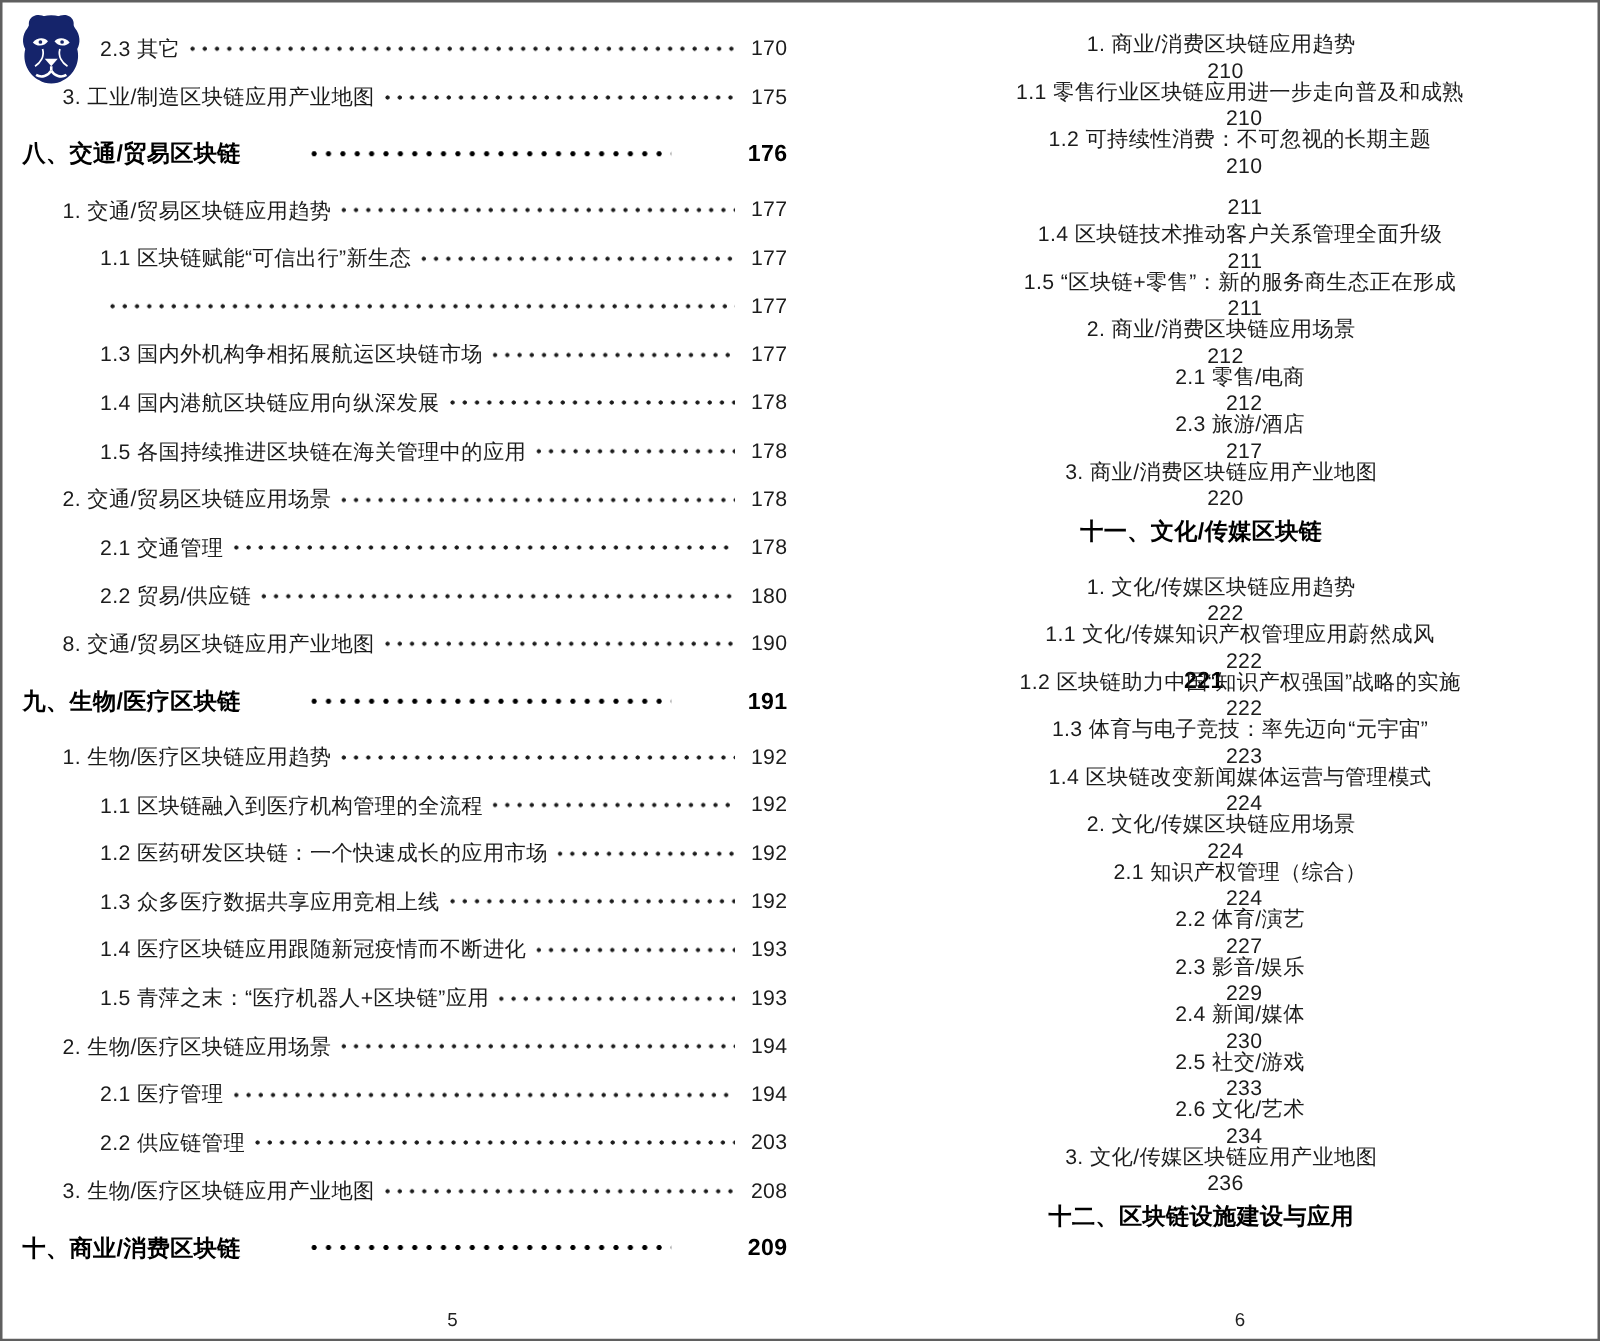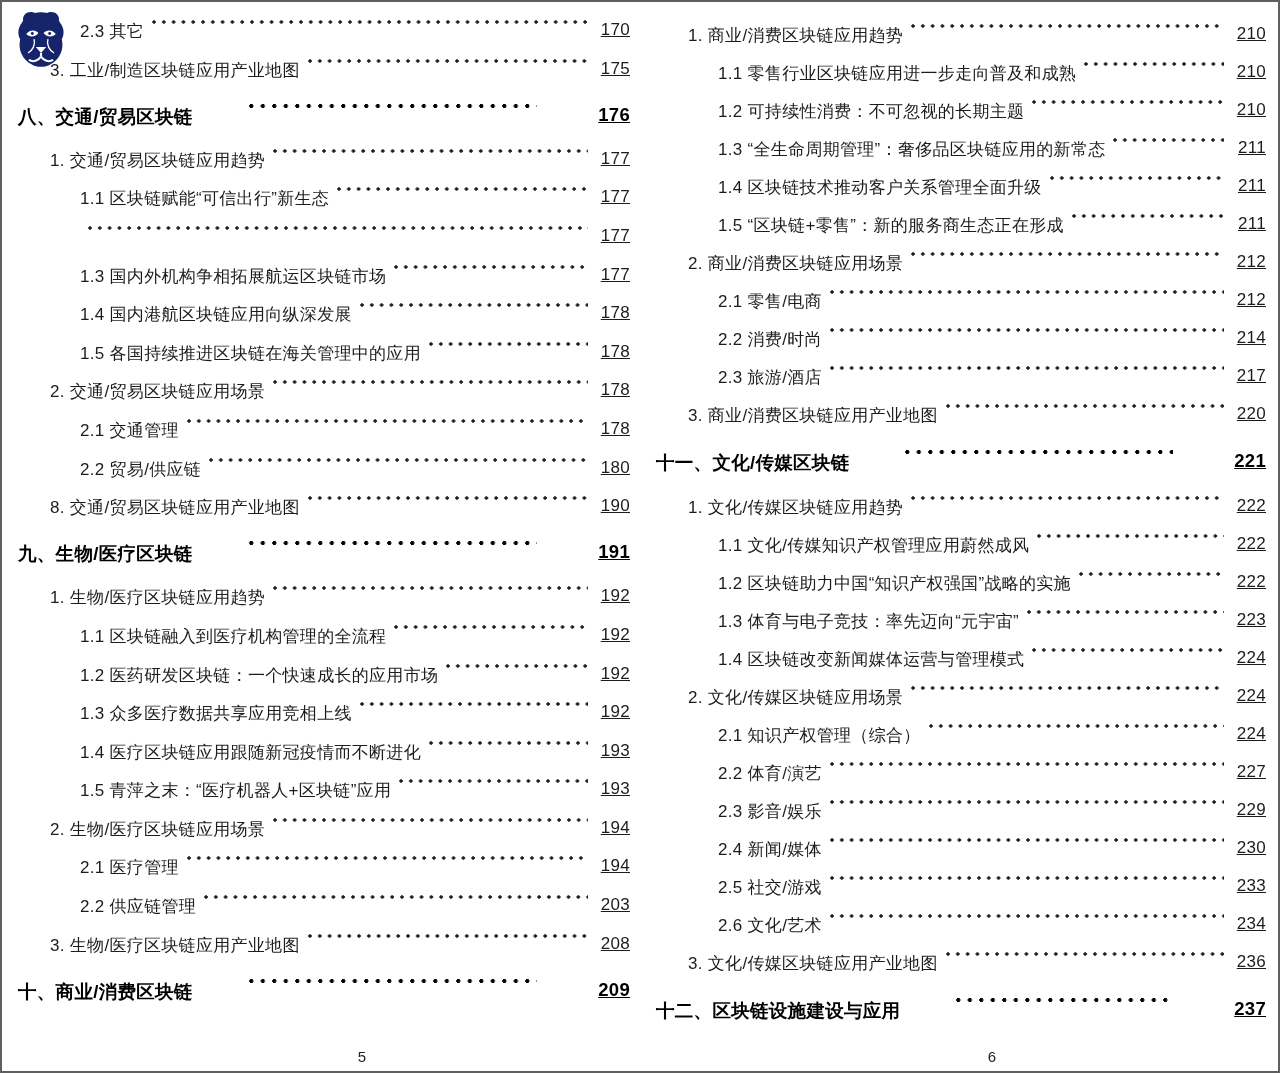--- a/index.html
+++ b/index.html
@@ -10,27 +10,27 @@
     box-sizing:border-box;
     background:#ffffff;
     border:2px solid #5f5f5f;
     overflow:hidden;
   }
   .logo{position:absolute;left:13px;top:7px;width:52px;height:62px;}
   .column{position:absolute;}
   .col-left{left:2px;top:18px;width:626px;}
   .col-right{left:640px;top:22px;width:624px;}
   .toc-row{
-    display:flex;align-items:flex-start;
+    display:flex;align-items:center;
     height:38.6px;
     font-size:17px;color:#1c1c1c;
     letter-spacing:0.3px;
     cursor:default;
   }
-  .col-right .toc-row{height:38px;}
+  .col-right .toc-row{height:38px;flex-direction:column;}
   .toc-row.level-0{margin:6.5px 0;font-size:18.5px;font-weight:700;color:#000;}
   .col-right .toc-row.level-0{margin:8px 0;}
   .level-0{padding-left:14px;gap:48px;}
   .level-1{padding-left:46px;}
   .level-2{padding-left:76px;}
   .toc-label{white-space:nowrap;}
   .leader{
     flex:1 1 auto;
     height:4px;
     margin:0 6px 0 8px;
@@ -40,21 +40,20 @@
     background-position:left bottom;
   }
   .toc-row.level-0 .leader{
     background-image:radial-gradient(circle at 2.3px 2px,#000 1.8px,rgba(0,0,0,0) 2.3px);
     background-size:11.5px 4px;
     margin-right:9px;
   }
   .toc-page{
     min-width:36px;text-align:right;white-space:nowrap;
     font-family:"Liberation Sans",sans-serif;
-    text-decoration:underline;
   }
   .footer-num{
     position:absolute;top:1046px;
     font-size:15px;color:#222222;
   }
   .footer-left{left:40px;width:640px;text-align:center;}
   .footer-right{left:680px;width:620px;text-align:center;}
 </style>
 </head>
 <body>
@@ -220,21 +219,20 @@
         <span class="toc-label">1.1 零售行业区块链应用进一步走向普及和成熟</span>
         <span class="leader"></span>
         <span class="toc-page">210</span>
       </div>
       <div class="toc-row level-2">
         <span class="toc-label">1.2 可持续性消费：不可忽视的长期主题</span>
         <span class="leader"></span>
         <span class="toc-page">210</span>
       </div>
       <div class="toc-row level-2">
-        <span class="toc-label">1.3 “全生命周期管理”：奢侈品区块链应用的新常态</span>
         <span class="leader"></span>
         <span class="toc-page">211</span>
       </div>
       <div class="toc-row level-2">
         <span class="toc-label">1.4 区块链技术推动客户关系管理全面升级</span>
         <span class="leader"></span>
         <span class="toc-page">211</span>
       </div>
       <div class="toc-row level-2">
         <span class="toc-label">1.5 “区块链+零售”：新的服务商生态正在形成</span>
@@ -243,25 +241,20 @@
       </div>
       <div class="toc-row level-1">
         <span class="toc-label">2. 商业/消费区块链应用场景</span>
         <span class="leader"></span>
         <span class="toc-page">212</span>
       </div>
       <div class="toc-row level-2">
         <span class="toc-label">2.1 零售/电商</span>
         <span class="leader"></span>
         <span class="toc-page">212</span>
-      </div>
-      <div class="toc-row level-2">
-        <span class="toc-label">2.2 消费/时尚</span>
-        <span class="leader"></span>
-        <span class="toc-page">214</span>
       </div>
       <div class="toc-row level-2">
         <span class="toc-label">2.3 旅游/酒店</span>
         <span class="leader"></span>
         <span class="toc-page">217</span>
       </div>
       <div class="toc-row level-1">
         <span class="toc-label">3. 商业/消费区块链应用产业地图</span>
         <span class="leader"></span>
         <span class="toc-page">220</span>

